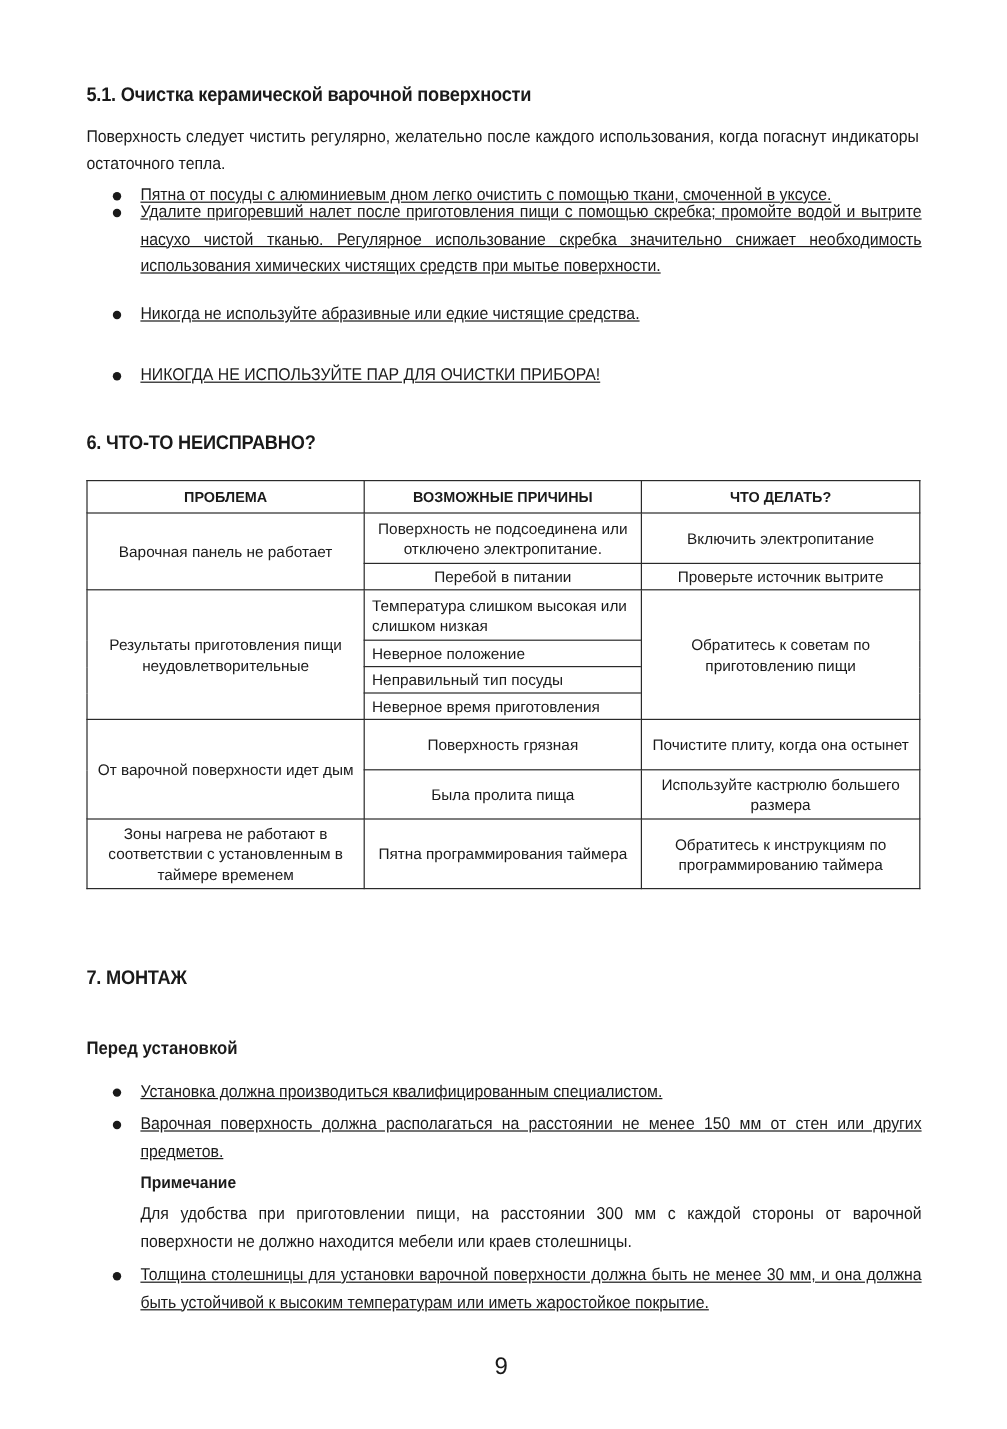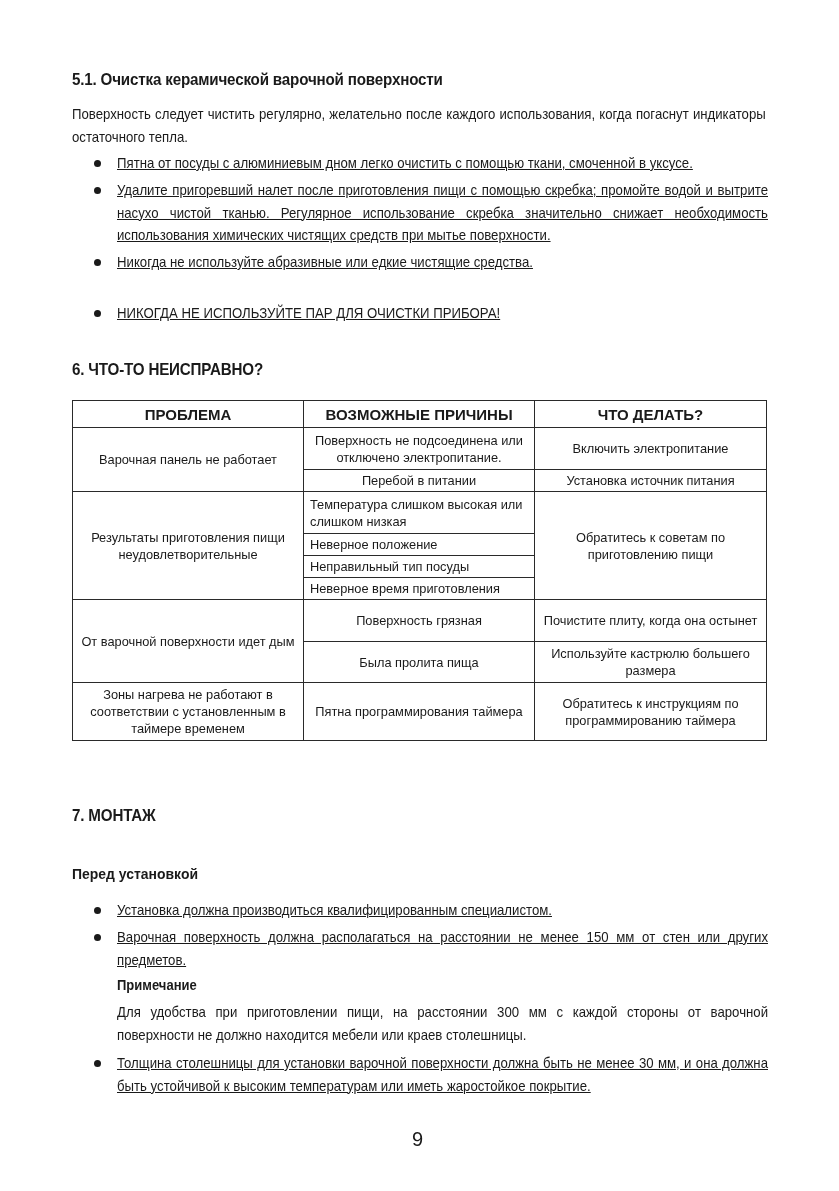--- a/index.html
+++ b/index.html
@@ -16,42 +16,42 @@
   .bullet-text { margin-left:23px; font-size:14.2px; line-height:22.5px; }
   .bullet-text .inner { display:block; }
   table.trouble {
     position:absolute; left:72px; top:400px; width:694px;
     border-collapse:collapse; table-layout:fixed;
     font-size:12.8px; color:#1a1a1a;
   }
   table.trouble td, table.trouble th {
     border:1px solid #2a2a2a; padding:0 6px; vertical-align:middle; line-height:17px;
   }
-  table.trouble th { font-weight:bold; height:26px; text-align:center; font-size:15px; }
+  table.trouble th { font-weight:bold; height:26px; text-align:center; font-size:12px; }
   .c { text-align:center; }
   .l { text-align:left; }
   .sub-head { font-weight:bold; font-size:15px; transform:scaleX(0.93); transform-origin:left; white-space:nowrap; }
   .note-head { font-weight:bold; font-size:14px; transform:scaleX(0.93); transform-origin:left; white-space:nowrap; }
   .page-num { font-size:20px; }
 </style>
 </head>
 <body>
 
 <div class="abs h-section" style="left:72px; top:70px;">5.1. Очистка керамической варочной поверхности</div>
 
 <div class="abs p-text justify" style="left:72px; top:103px; width:746px;">Поверхность следует чистить регулярно, желательно после каждого использования, когда погаснут индикаторы остаточного тепла.</div>
 
 <div class="bullet-row" style="top:152px;">
   <span class="bullet-dot"></span>
   <div class="bullet-text">
       <span class="inner" style="transform:scaleX(0.93); transform-origin:left; white-space:nowrap;">Пятна от посуды с алюминиевым дном легко очистить с помощью ткани, смоченной в уксусе.</span>
     </div>
 </div>
 
-<div class="bullet-row" style="top:179px;">
+<div class="bullet-row" style="top:166px;">
   <span class="bullet-dot"></span>
   <div class="bullet-text">
       <span class="inner justify" style="width:700px; transform:scaleX(0.93); transform-origin:left;">Удалите пригоревший налет после приготовления пищи с помощью скребка; промойте водой и вытрите насухо чистой тканью. Регулярное использование скребка значительно снижает необходимость использования химических чистящих средств при мытье поверхности.</span>
     </div>
 </div>
 
 <div class="bullet-row" style="top:251px;">
   <span class="bullet-dot"></span>
   <div class="bullet-text">
       <span class="inner" style="transform:scaleX(0.93); transform-origin:left; white-space:nowrap;">Никогда не используйте абразивные или едкие чистящие средства.</span>
@@ -82,21 +82,21 @@
   </thead>
   <tbody>
 
     <tr style="height:42px;">
       <td class="c" rowspan="2">Варочная панель не работает</td>
       <td class="c">Поверхность не подсоединена или отключено электропитание.</td>
       <td class="c">Включить электропитание</td>
     </tr>
     <tr style="height:22px;">
       <td class="c">Перебой в питании</td>
-      <td class="c">Установка источник питания</td>
+      <td class="c">Проверьте источник вытрите</td>
     </tr>
 
     <tr style="height:42px;">
       <td class="c" rowspan="4">Результаты приготовления пищи неудовлетворительные</td>
       <td class="l">Температура слишком высокая или слишком низкая</td>
       <td class="c" rowspan="4">Обратитесь к советам по приготовлению пищи</td>
     </tr>
     <tr style="height:22px;">
       <td class="l">Неверное положение</td>
     </tr>

